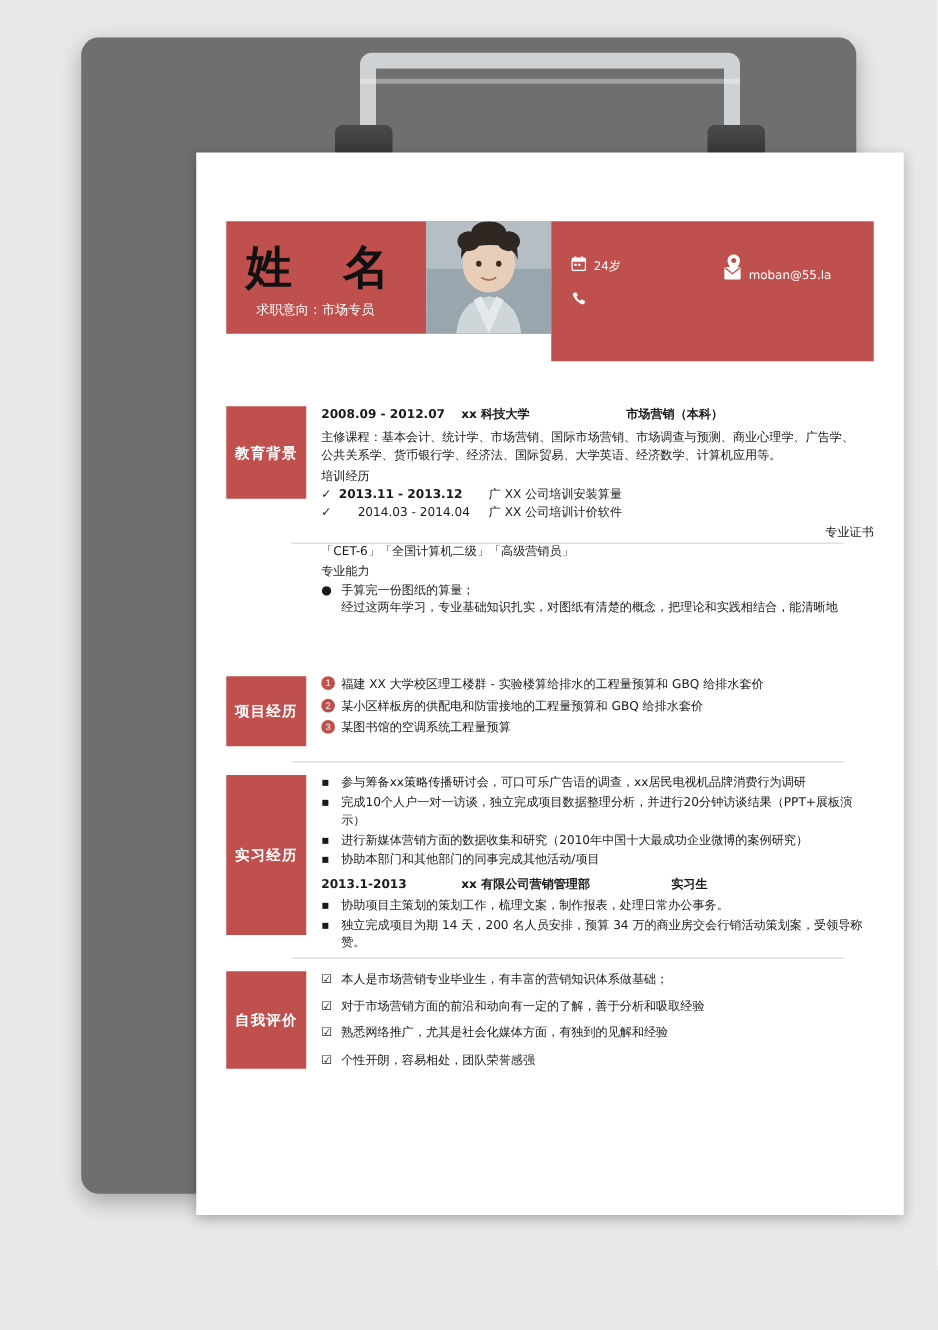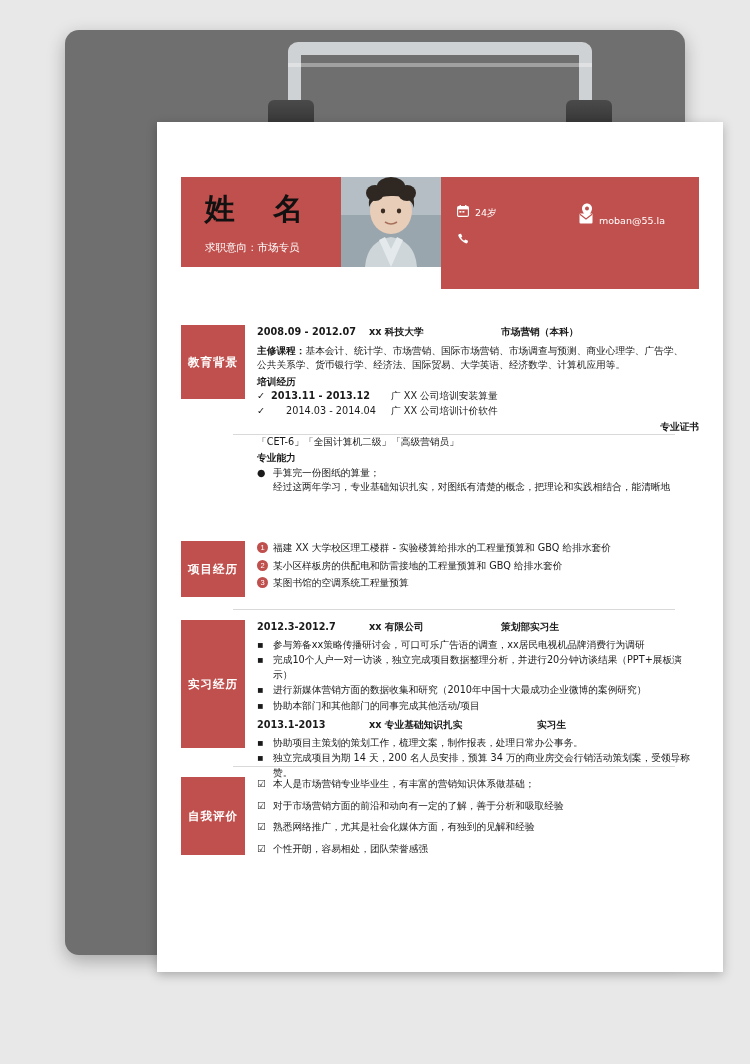--- a/index.html
+++ b/index.html
@@ -49,21 +49,21 @@
   }
 
   
   .header{position:absolute;left:24px;top:55px;width:518px;height:90px;}
   .name-box{
     position:absolute;left:0;top:0;width:160px;height:90px;
     background:#c0504d;
   }
   .name-text{
     position:absolute;left:14px;top:12px;width:132px;
-    color:#111;font-size:30px;font-weight:bold;letter-spacing:14px;
+    color:#111;font-size:37px;font-weight:bold;letter-spacing:14px;
     text-align:center;font-family:"DejaVu Sans", sans-serif;
   }
   .name-sub{
     position:absolute;left:24px;top:64px;color:#fff;font-size:10.5px;
     font-family:"DejaVu Sans", sans-serif;
   }
   .photo{
     position:absolute;left:160px;top:0;width:100px;height:90px;
     background:linear-gradient(160deg,#b9c3c9,#8e9aa2);
     overflow:hidden;
@@ -86,21 +86,21 @@
     background:#c0504d;color:#fff;
     font-size:11.5px;font-weight:bold;text-align:center;
     font-family:"DejaVu Sans", sans-serif;
     display:flex;align-items:center;justify-content:center;
     letter-spacing:1px;
   }
   .body{position:absolute;left:76px;top:0;width:442px;}
   .rule{position:absolute;left:76px;width:442px;height:1px;background:#d9d9d9;}
 
   .ln{font-size:9.7px;color:#1a1a1a;line-height:14.5px;font-family:"DejaVu Sans", sans-serif;}
-  .bold{font-weight:bold;}
+  .bold{font-weight:normal;}
   .row3{display:flex;}
   .row3 .a{width:112px;font-weight:bold;}
   .row3 .b{width:132px;font-weight:bold;}
   .row3 .c{font-weight:bold;}
   .kv{display:flex;}
   .kv .k{width:96px;}
   .mk{display:inline-block;width:14px;}
   .li{display:flex;margin-bottom:1px;}
   .li .m{width:16px;flex:none;color:#1a1a1a;}
   .li .t{flex:1;}
@@ -235,45 +235,40 @@
           <div class="ln">
             <span class="numdot">3</span><span>某图书馆的空调系统工程量预算</span>
           </div>
         </div>
       </div>
       <div class="rule" style="top:487px;"></div>
 
       <div class="section" style="top:498px;">
         <div class="tab" style="height:128px;">实习经历</div>
         <div class="body">
-          <div class="ln row3" style="margin-bottom:3px;">
-            <div class="a">2012.3-2012.7</div>
-            <div class="b">xx 有限公司</div>
-            <div class="c">策划部实习生</div>
-          </div>
           <div class="ln li">
               <div class="m">▪</div>
               <div class="t">参与筹备xx策略传播研讨会，可口可乐广告语的调查，xx居民电视机品牌消费行为调研</div>
             </div>
           <div class="ln li">
               <div class="m">▪</div>
               <div class="t">完成10个人户一对一访谈，独立完成项目数据整理分析，并进行20分钟访谈结果（PPT+展板演示）</div>
             </div>
           <div class="ln li">
               <div class="m">▪</div>
               <div class="t">进行新媒体营销方面的数据收集和研究（2010年中国十大最成功企业微博的案例研究）</div>
             </div>
           <div class="ln li">
               <div class="m">▪</div>
               <div class="t">协助本部门和其他部门的同事完成其他活动/项目</div>
             </div>
 
           <div class="ln row3" style="margin-top:5px;margin-bottom:3px;">
             <div class="a">2013.1-2013</div>
-            <div class="b" style="width:168px;">xx 专业基础知识扎实</div>
+            <div class="b" style="width:168px;">xx 有限公司营销管理部</div>
             <div class="c">实习生</div>
           </div>
           <div class="ln li">
               <div class="m">▪</div>
               <div class="t">协助项目主策划的策划工作，梳理文案，制作报表，处理日常办公事务。</div>
             </div>
           <div class="ln li">
               <div class="m">▪</div>
               <div class="t">独立完成项目为期 14 天，200 名人员安排，预算 34 万的商业房交会行销活动策划案，受领导称赞。</div>
             </div>

